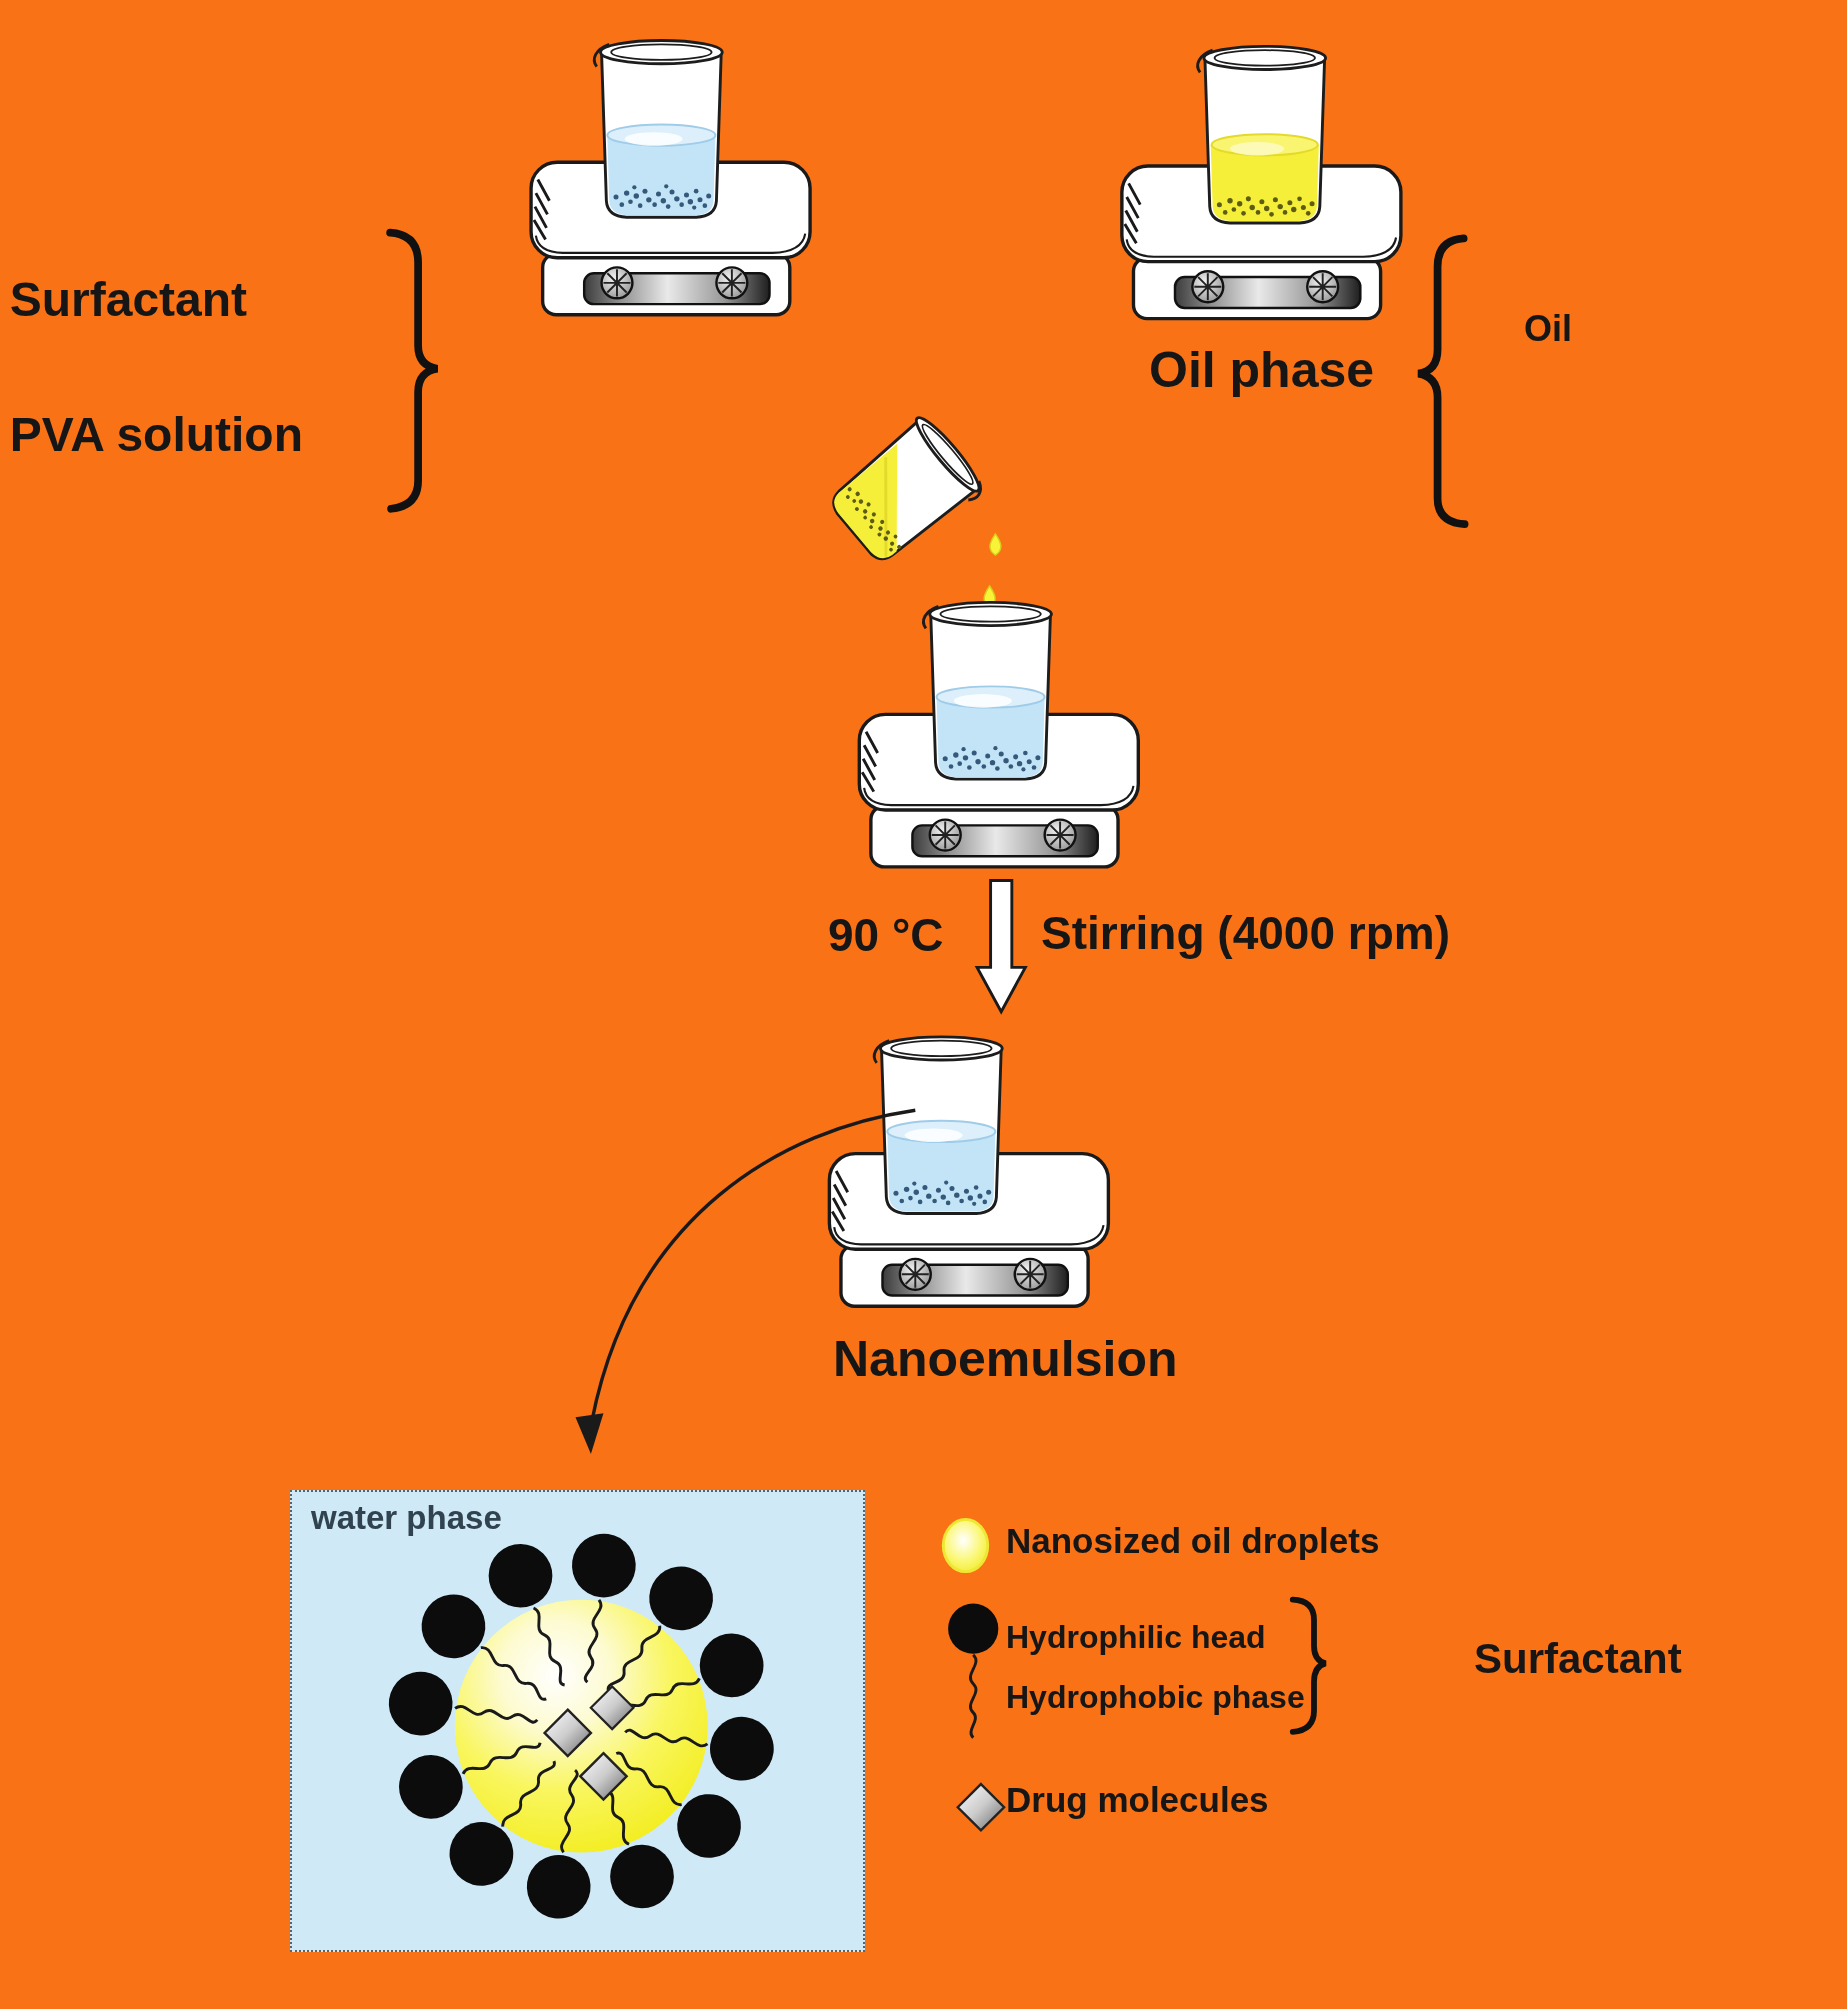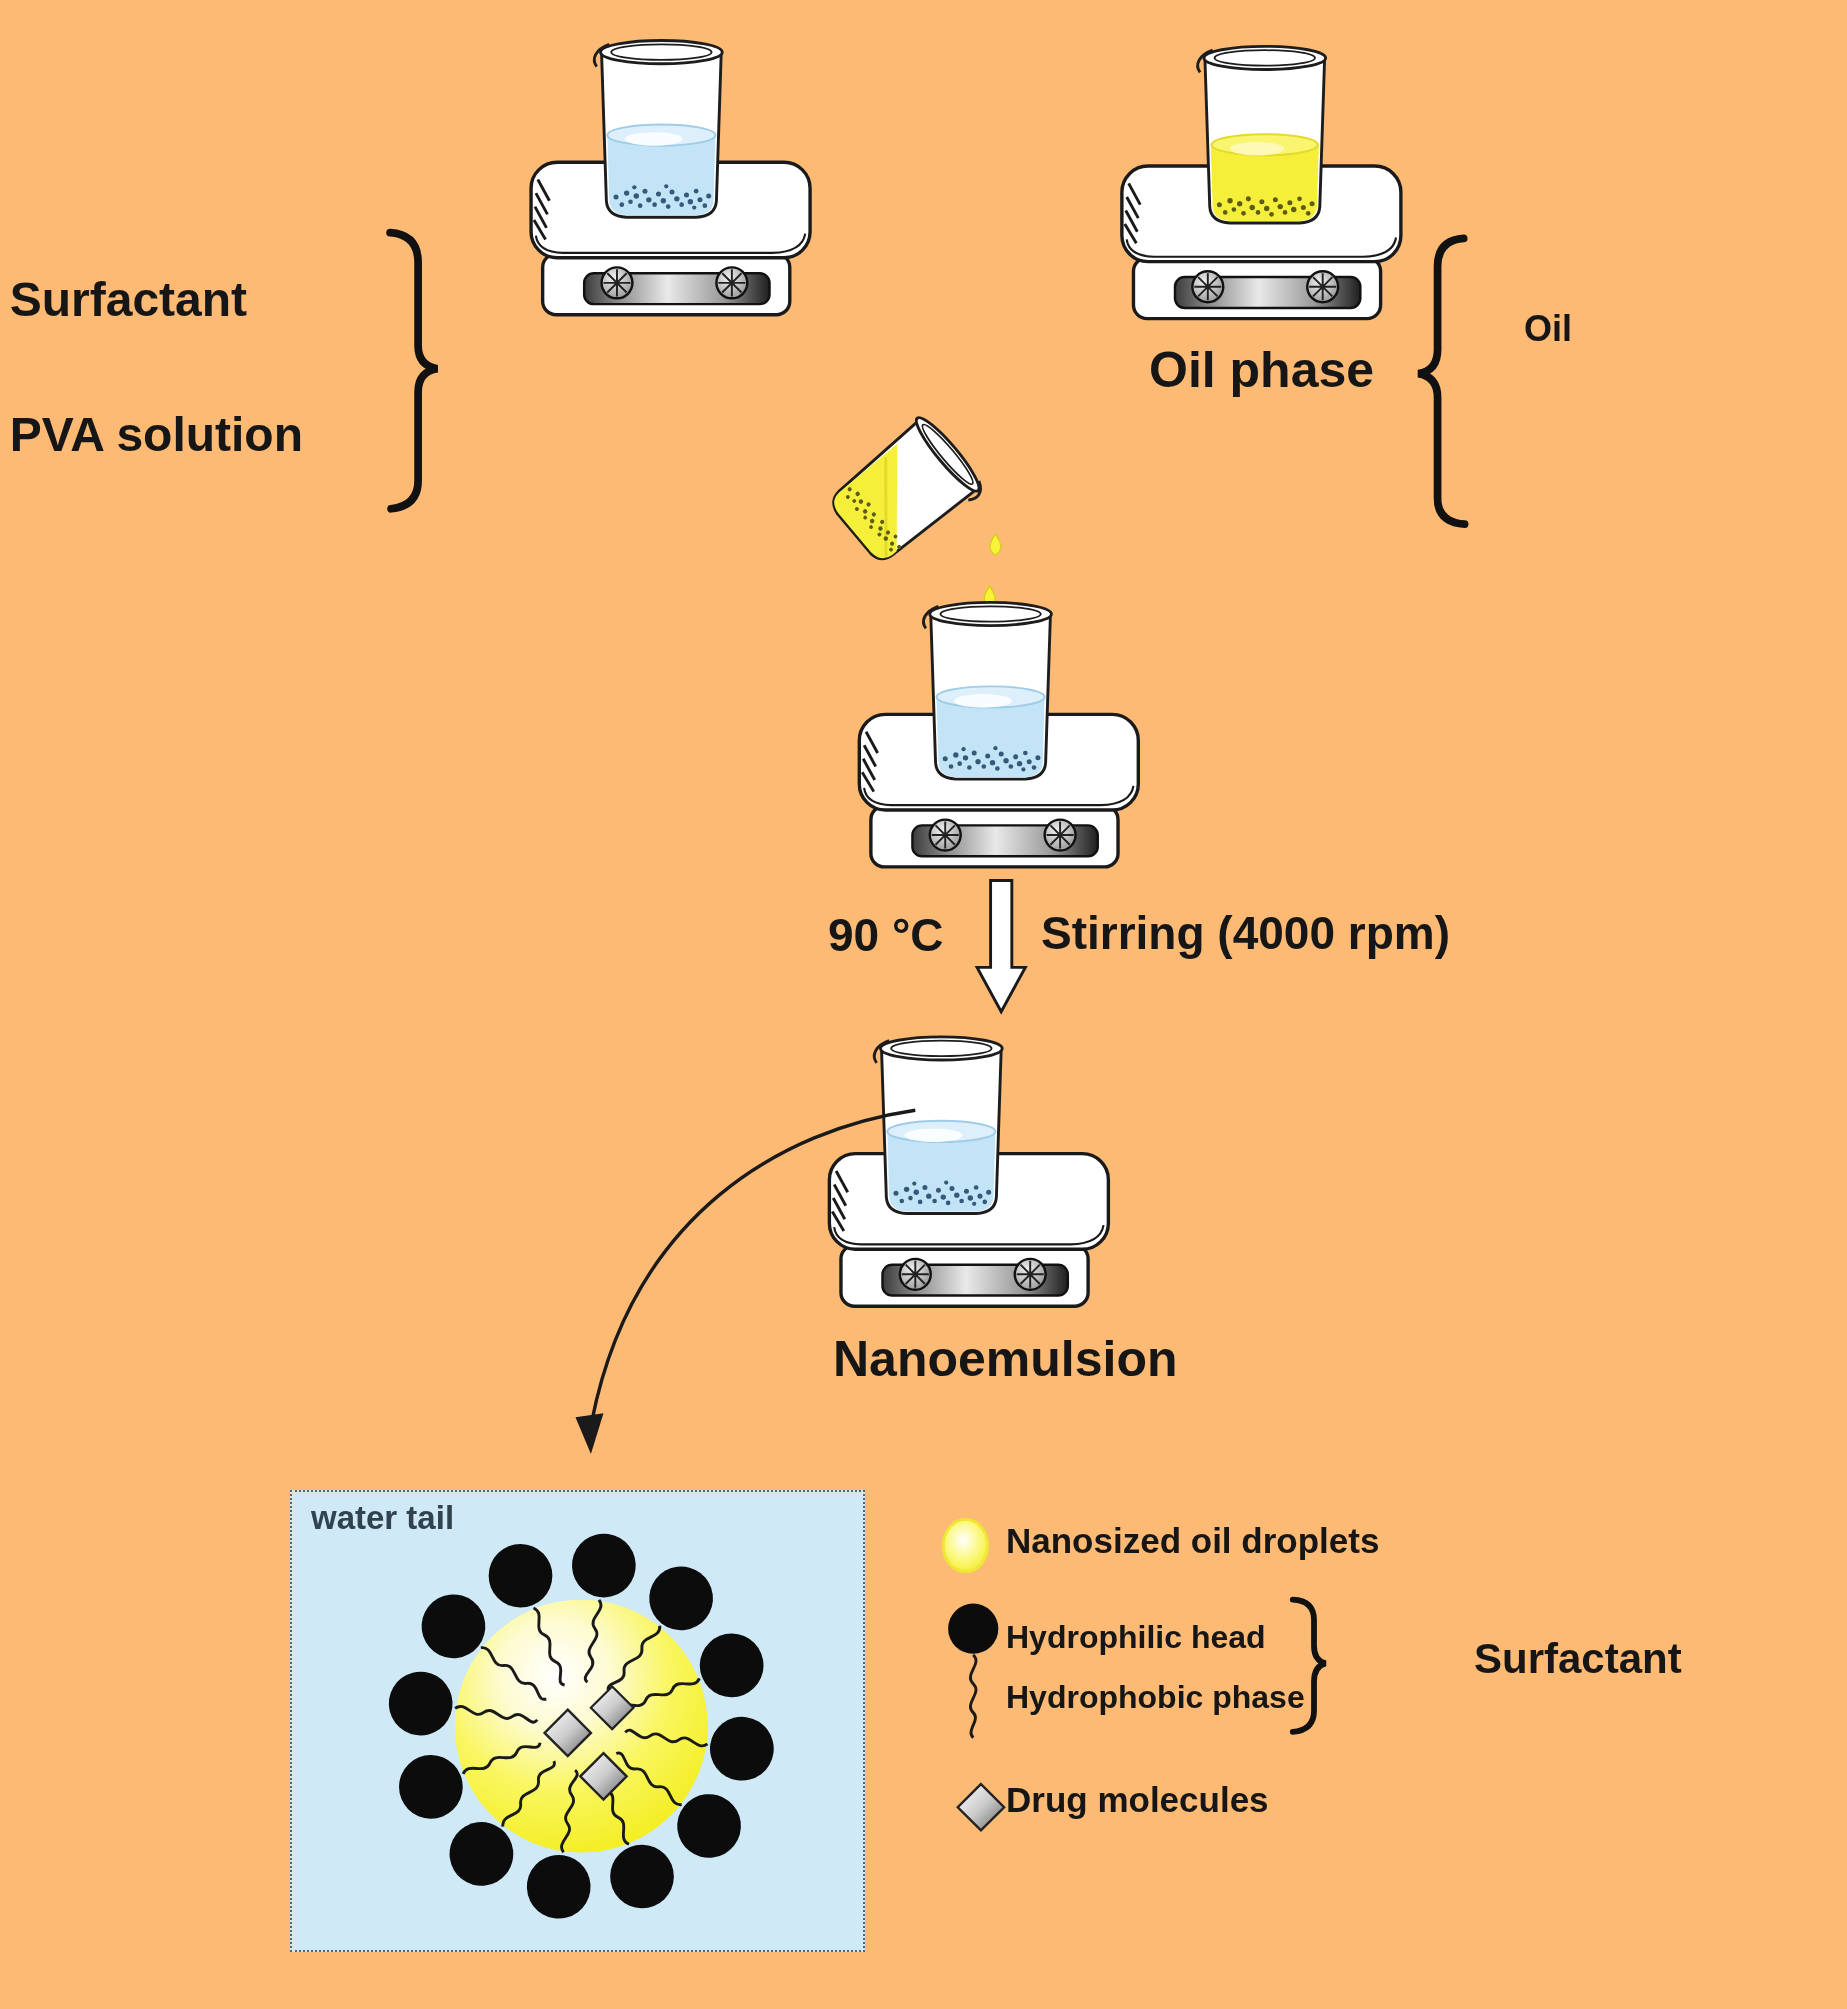--- a/index.html
+++ b/index.html
@@ -1,16 +1,16 @@
 <!DOCTYPE html>
 <html><head>
 <meta charset="utf-8">
 <style>
   html,body{margin:0;padding:0;background:#fff;}
-  .canvas{position:relative;width:1847px;height:2009px;background:#fdba74;overflow:hidden;
+  .canvas{position:relative;width:1847px;height:2009px;background:#f97316;overflow:hidden;
           font-family:"Liberation Sans",sans-serif;}
   .art{position:absolute;left:0;top:0;z-index:2;}
   .water-box{position:absolute;left:290px;top:1490px;width:575px;height:462px;
              background:#cfe9f7;border:2.9px dotted #55656f;box-sizing:border-box;z-index:1;}
   .label{position:absolute;font-weight:bold;color:#161616;white-space:nowrap;z-index:3;line-height:1.1;}
   .lbl-50{font-size:36px;}
   .lbl-52{font-size:50px;}
   .lbl-48{font-size:46px;}
   .reagent{font-size:48px;}
   .water-label{font-size:33px;font-weight:600;color:#31434f;}
@@ -232,21 +232,21 @@
 
   <div class="label lbl-52" style="left:1149px;top:343px;">Oil phase</div>
 
   <div class="label lbl-50" style="left:1524px;top:309px;">Oil</div>
 
   <div class="label lbl-48" style="left:828px;top:910px;">90 °C</div>
   <div class="label lbl-48" style="left:1041px;top:908px;">Stirring (4000 rpm)</div>
 
   <div class="label lbl-52" style="left:833px;top:1332px;">Nanoemulsion</div>
 
-  <div class="label water-label" style="left:311px;top:1500px;">water tail</div>
+  <div class="label water-label" style="left:311px;top:1500px;">water phase</div>
 
   <div class="label leg-md" style="left:1006px;top:1522px;">Nanosized oil droplets</div>
   <div class="label leg-sm" style="left:1006px;top:1620px;">Hydrophilic head</div>
   <div class="label leg-sm" style="left:1006px;top:1680px;">Hydrophobic phase</div>
   <div class="label leg-lg" style="left:1474px;top:1636px;">Surfactant</div>
   <div class="label leg-md" style="left:1006px;top:1781px;">Drug molecules</div>
 
 </div>
 
 

